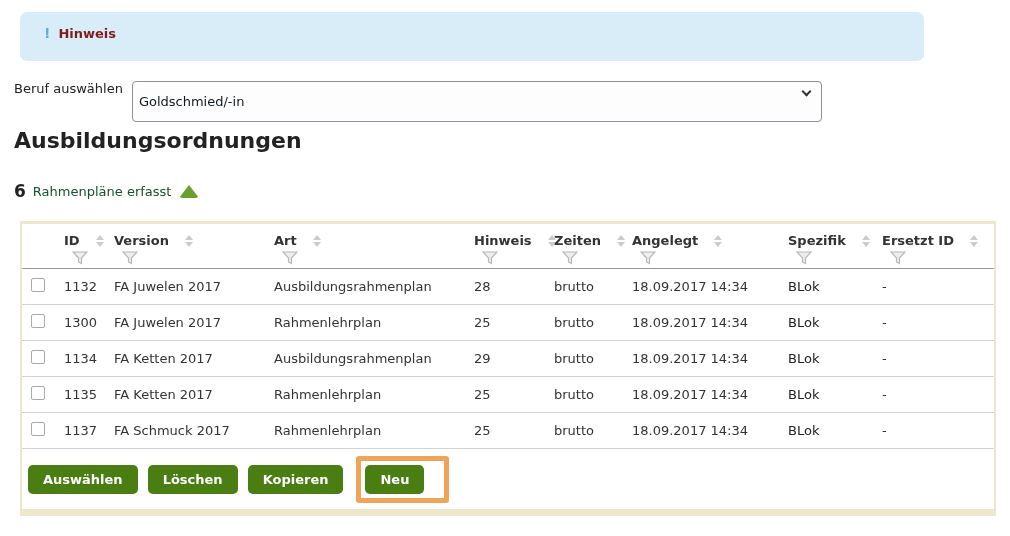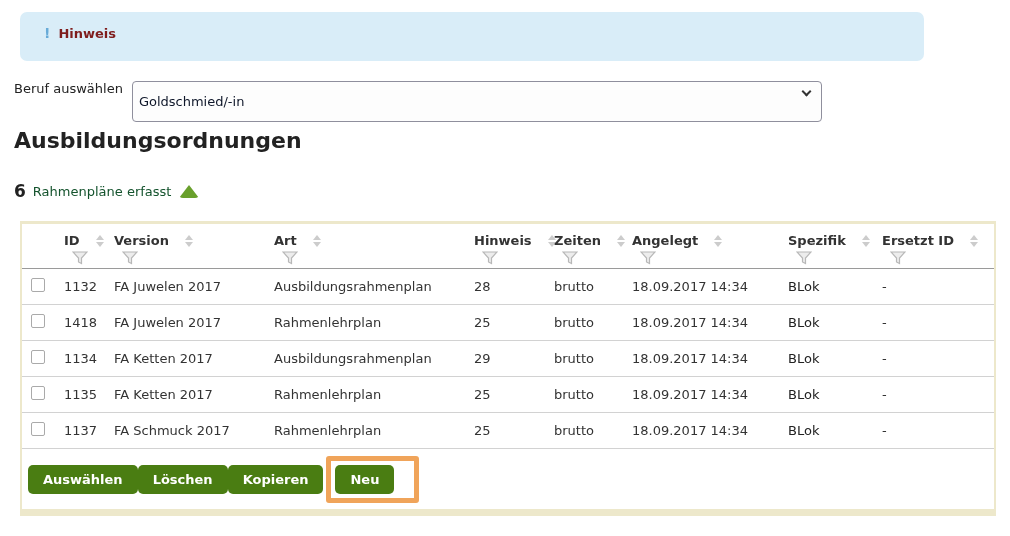--- a/index.html
+++ b/index.html
@@ -93,21 +93,21 @@
   
   .btn-bar {
     border-top: 1px solid #d2d2d2;
     padding: 7px 6px 6px 6px;
     display: flex; align-items: center;
   }
   .btn {
     background: #4a7d12; color: #fff; font-weight: bold;
     font-family: "DejaVu Sans", "Liberation Sans", sans-serif;
     font-size: 13px; border: none; border-radius: 5px;
-    padding: 8px 15px; cursor: pointer; line-height: 1;
+    padding: 8px 15px; margin-right: 10px; cursor: pointer; line-height: 1;
   }
   .highlight-box {
     display: inline-block; border: 5px solid #f0a45a; border-radius: 3px;
     padding: 4px; margin-left: 3px; background: #fff;
   }
   .highlight-box .btn { margin-right: 16px; }
 </style>
 </head>
 <body>
 
@@ -259,21 +259,21 @@
           <td>FA Juwelen 2017</td>
           <td>Ausbildungsrahmenplan</td>
           <td>28</td>
           <td>brutto</td>
           <td>18.09.2017 14:34</td>
           <td class="spezifik">BLok</td>
           <td>-</td>
         </tr>
         <tr>
           <td class="cb-cell"><input type="checkbox" style=""></td>
-          <td>1418</td>
+          <td>1300</td>
           <td>FA Juwelen 2017</td>
           <td>Rahmenlehrplan</td>
           <td>25</td>
           <td>brutto</td>
           <td>18.09.2017 14:34</td>
           <td class="spezifik">BLok</td>
           <td>-</td>
         </tr>
         <tr>
           <td class="cb-cell"><input type="checkbox" style=""></td>

